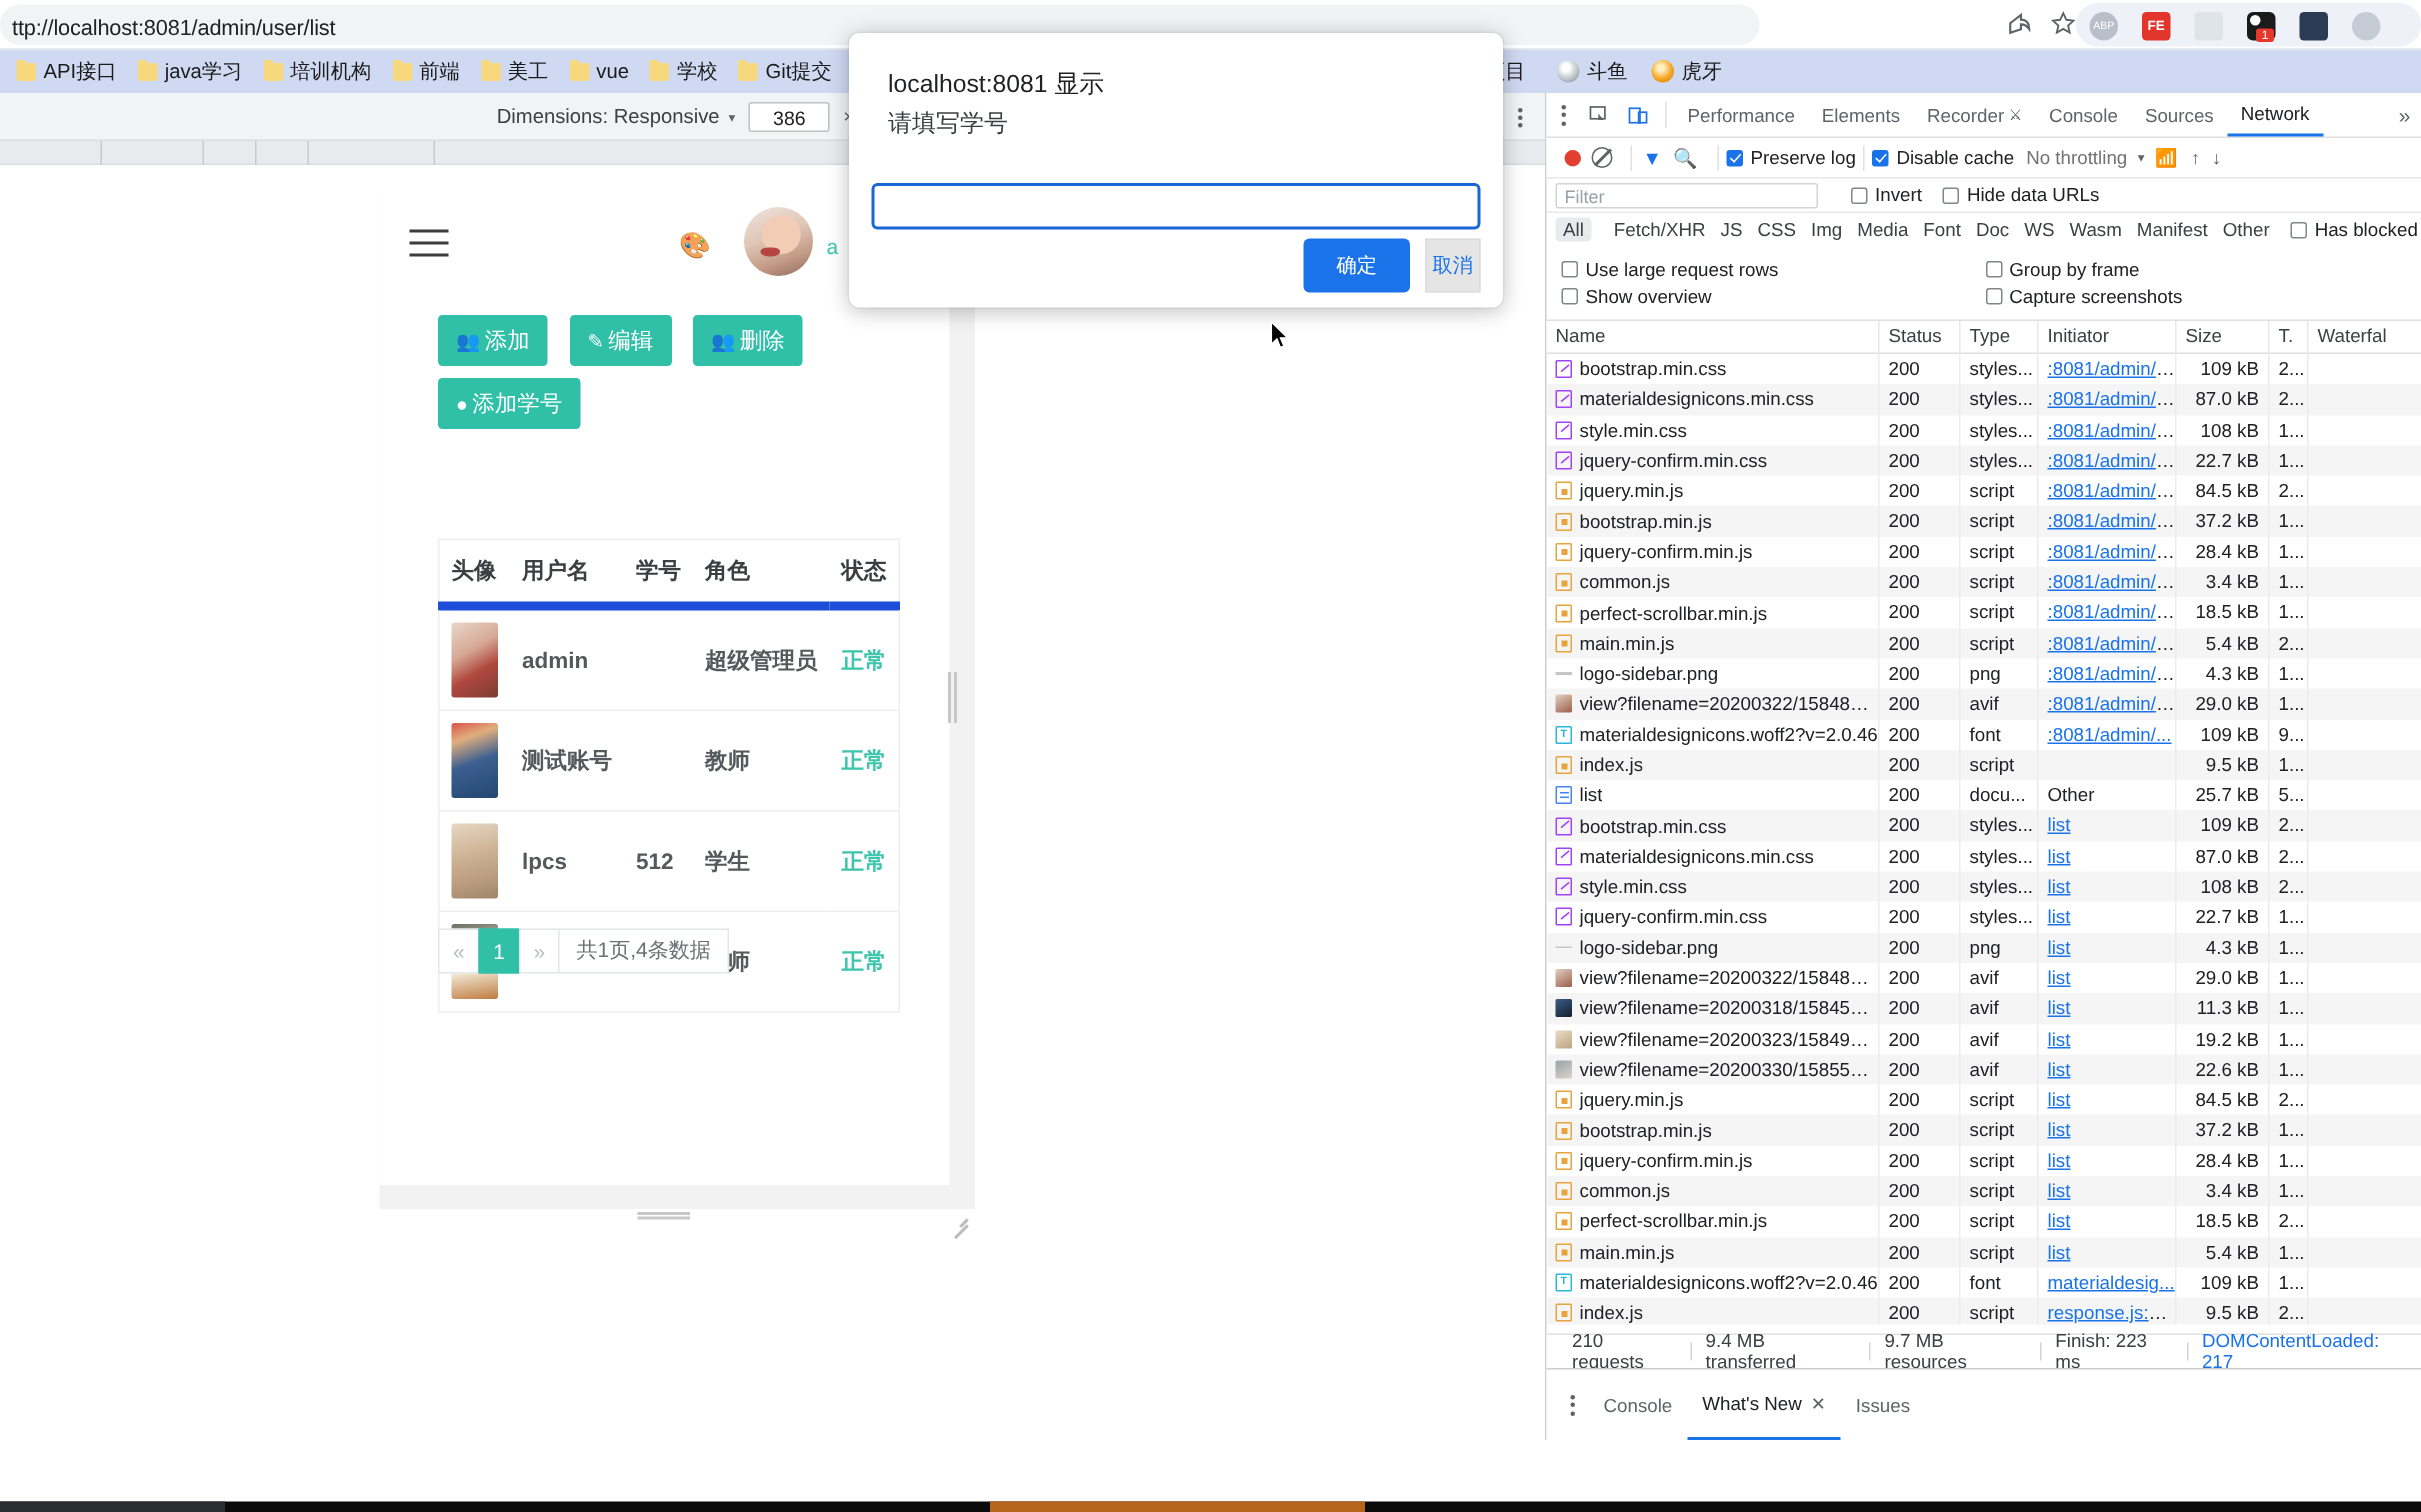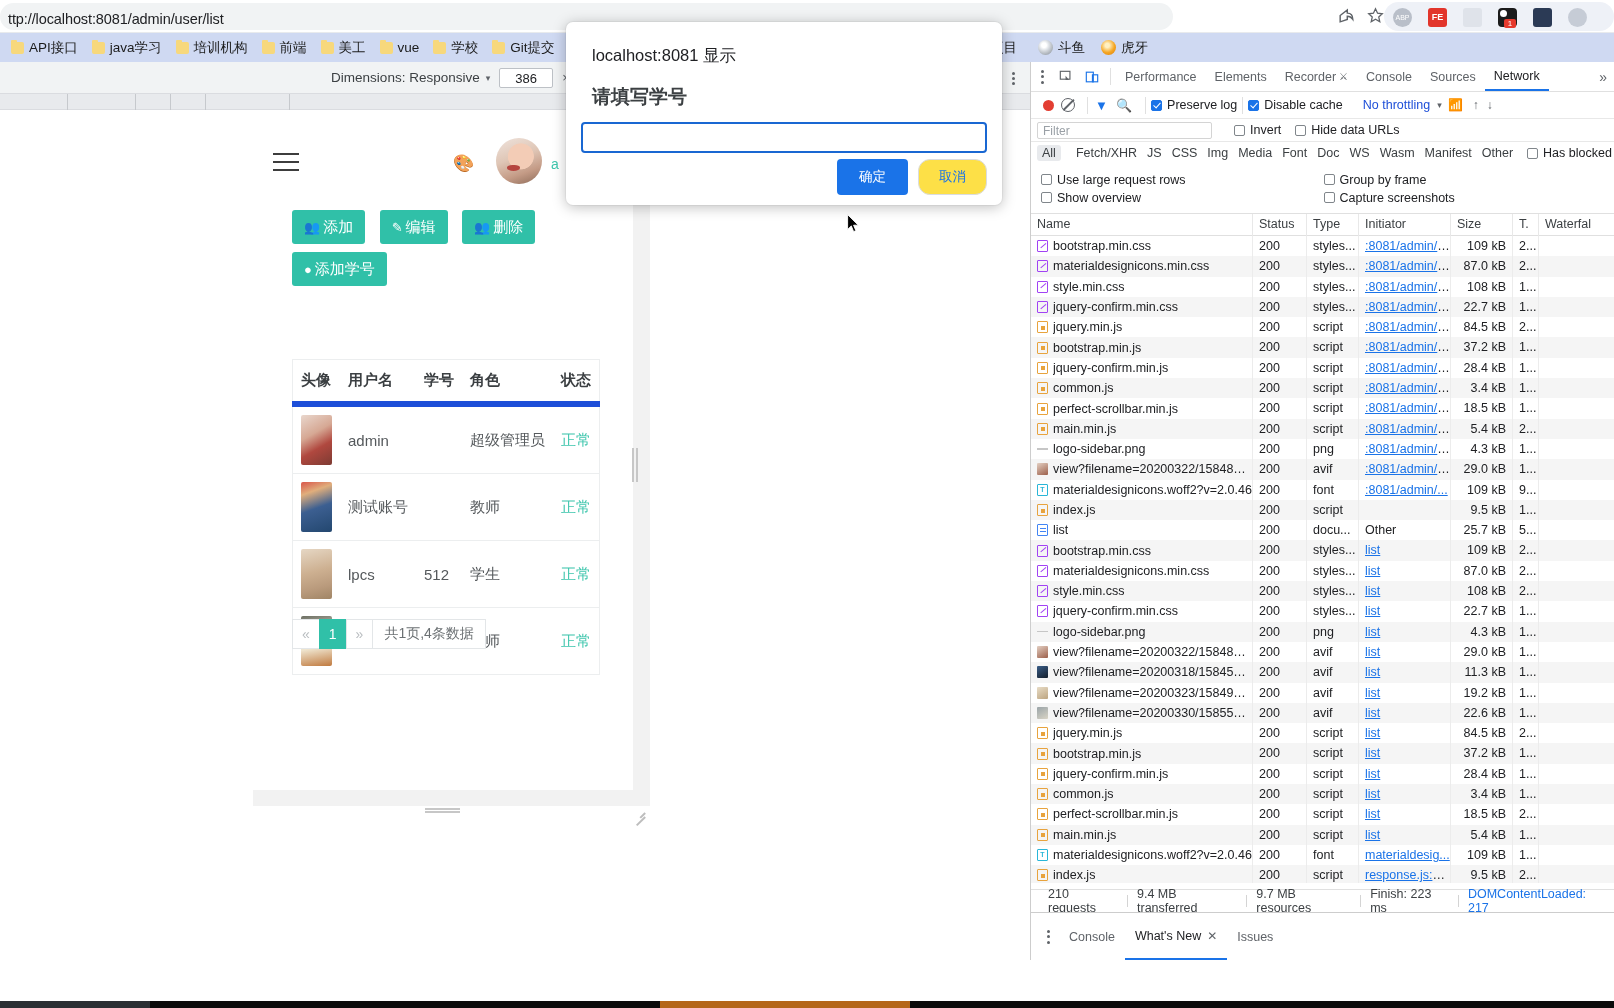--- a/index.html
+++ b/index.html
@@ -135,20 +135,21 @@
     border-collapse:collapse; font-size:15px; color:#55595c;
     border:1px solid #eceeef; background:#fff;
   }
   table.user-table th {
     font-weight:700; color:#3b3f42; text-align:left;
     padding:11px 8px; border-bottom:6px solid #1d4ed8; white-space:nowrap;
   }
   table.user-table td {
     padding:8px; border-top:1px solid #eceeef; vertical-align:middle;
     white-space:nowrap;
+    font-weight:bold;
   }
   .cell-avatar { width:31px; height:50px; border-radius:2px; display:block; }
   .av1 { background:linear-gradient(150deg,#e9d7cd 0%,#d6a894 38%,#b0483f 64%,#7d3b33 100%); }
   .av2 { background:linear-gradient(160deg,#d9554a 0%,#e0ae7c 22%,#3c5f91 52%,#23476f 100%); }
   .av3 { background:linear-gradient(165deg,#e6d7c4 0%,#cdb091 45%,#b99a7c 75%,#a08565 100%); }
   .av4 { background:linear-gradient(170deg,#6c6f63 0%,#d9d3c4 38%,#efe5cf 62%,#c07a3f 100%); }
   .status-ok { color:#3ec6ad; }
 
   .pager { position:absolute; left:25px; top:419px; display:flex; align-items:center; gap:0; }
   .pg {
@@ -208,21 +209,21 @@
   .cb {
     width:11px; height:11px; border:1.3px solid #80868b; border-radius:2px;
     display:inline-block; vertical-align:-1px; background:#fff; flex:0 0 auto;
   }
   .cb.on { background:#1a73e8; border-color:#1a73e8; position:relative; }
   .cb.on::after{
     content:""; position:absolute; left:3.1px; top:0.6px; width:3px; height:6px;
     border:solid #fff; border-width:0 1.6px 1.6px 0; transform:rotate(42deg);
   }
   .cbl { display:flex; align-items:center; gap:5px; cursor:pointer; white-space:nowrap; }
-  .throttle { color:#1d4ed8; margin-left:20px; white-space:nowrap; cursor:pointer; }
+  .throttle { color:#737373; margin-left:8px; white-space:nowrap; cursor:pointer; }
 
   .dt-filterrow {
     position:relative; height:23px; display:flex; align-items:center; gap:0;
     padding:0 6px; border-bottom:1px solid #e8e8e8;
   }
   .filter-box {
     width:175px; height:17px; border:1px solid #d4d4d4; border-radius:2px;
     background:#fff; color:#9aa0a6; font-size:12px; padding:0 5px; line-height:16px;
   }
   .dt-typerow {
@@ -293,34 +294,34 @@
   .x-ic { font-size:12px; color:#5f6368; }
 
   
   .modal-scrim { position:absolute; left:0; top:0; width:1614px; height:1008px; background:transparent; }
   .js-dialog {
     position:absolute; left:566px; top:22px; width:436px; height:183px;
     background:#ffffff; border-radius:7px;
     box-shadow:0 2px 14px rgba(0,0,0,.26), 0 0 0 1px rgba(0,0,0,.04);
   }
   .jd-title { position:absolute; left:26px; top:23px; font-size:16.5px; color:#202124; }
-  .jd-msg { position:absolute; left:26px; top:62px; font-size:19px; color:#3c4043;font-weight:bold; }
+  .jd-msg { position:absolute; left:26px; top:50px; font-size:16px; color:#3c4043; }
   .jd-input {
     position:absolute; left:15px; top:100px; width:406px; height:31px;
     border:2px solid #1967d2; border-radius:4px; background:#fff;
   }
   .jd-btns { position:absolute; right:15px; top:155px; display:flex; gap:10px; transform:translateY(-50%); }
   .jd-ok {
     background:#1a73e8; color:#fff; border:none; border-radius:4px;
     font-size:13.5px; padding:8px 22px; cursor:pointer;
     font-family:"Liberation Sans", sans-serif;
   }
   .jd-cancel {
-    background:#fde047; color:#1a73e8; border:1px solid #dadce0; border-radius:12px;
-    font-size:13.5px; padding:8px 20px; cursor:pointer;
+    background:#e5e5e5; color:#1a73e8; border:1px solid #dadce0; border-radius:0;
+    font-size:13.5px; padding:8px 4px; cursor:pointer;
     font-family:"Liberation Sans", sans-serif;
   }
 
   .cursor-arrow { position:absolute; left:847px; top:214px; width:13px; height:20px; }
 
   .taskbar { position:absolute; left:0; bottom:0; width:1614px; height:7px; background:#0b0b0b; }
   .tb-seg { position:absolute; top:0; height:7px; }
 </style>
 </head>
 <body>

